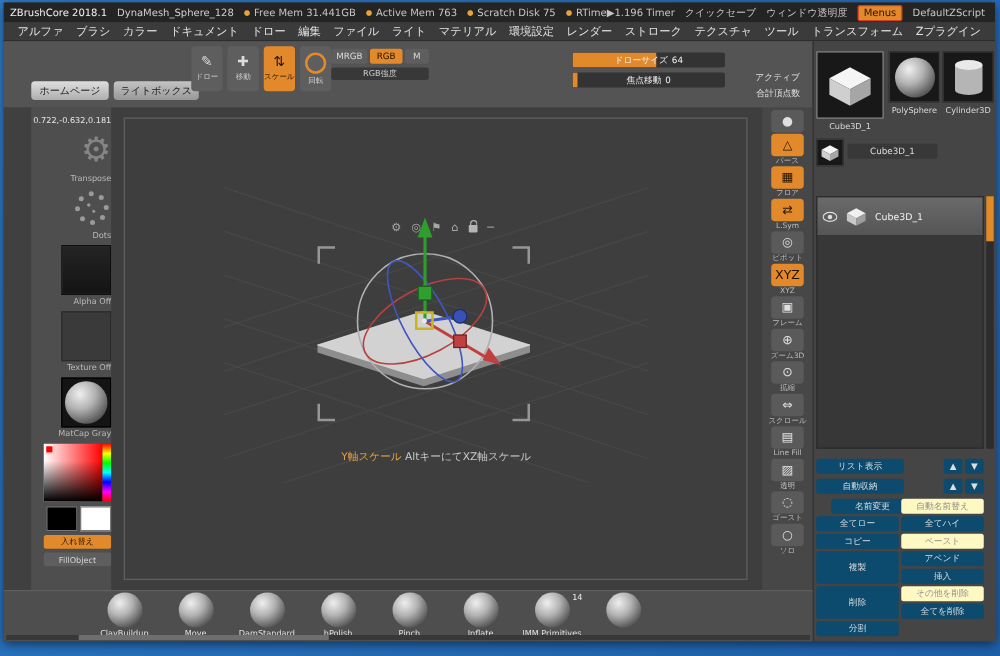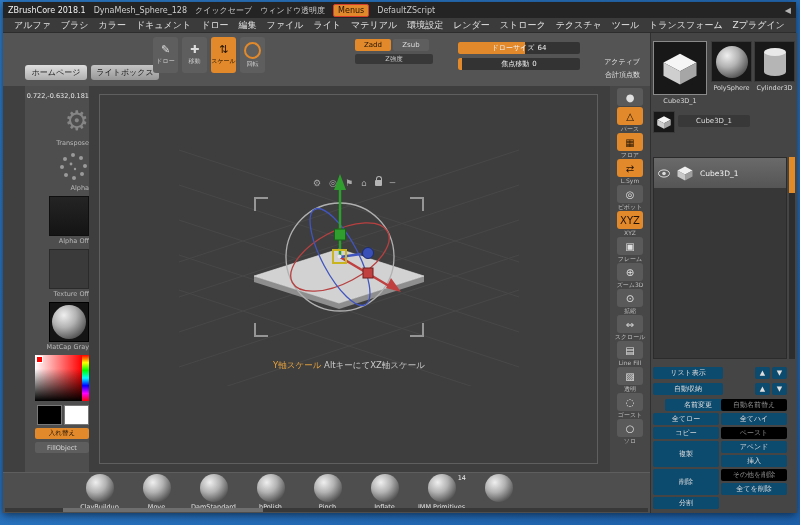--- a/index.html
+++ b/index.html
@@ -87,39 +87,61 @@
   .thumb-box{position:absolute;background:#181818;border:1px solid #3a3a3a;display:flex;align-items:center;justify-content:center;box-sizing:border-box}
   .rp-label{position:absolute;font-size:6.5px;color:#d8d8d8;text-align:center;white-space:nowrap;overflow:hidden}
   .rp-subhdr{position:absolute;left:0;top:108px;width:100%;height:12px;border-top:1px solid #2f2f2f;border-bottom:1px solid #2f2f2f;
              background:#3e3e3e;display:flex;align-items:center;justify-content:center;font-size:7.5px;color:#e2e2e2}
   .rp-list{position:absolute;left:2px;top:124px;width:134px;height:202px;background:#373737;border:1px solid #2b2b2b;box-sizing:border-box}
   .st-row{height:30px;background:linear-gradient(#6a6a6a,#555);display:flex;align-items:center;gap:5px;padding:0 4px}
   .st-row .name{font-size:7.5px;color:#f2f2f2}
   .rp-scroll{position:absolute;left:138px;top:124px;width:6px;height:202px;background:#2d2d2d}
   .rp-scroll .h{position:absolute;left:0;top:0;width:6px;height:36px;background:#e08b28}
   .rp-btn{position:absolute;height:12px;background:#0c4a6e;color:#dedede;font-size:7px;display:flex;align-items:center;justify-content:center;border-radius:2px}
-  .rp-btn.dis{background:#000000;color:#8f8f8f}
+  .rp-btn.dis{background:#fef9c3;color:#8f8f8f}
   .rp-btn.sm{width:15px}
   
   .tray{position:absolute;left:0;top:470px;width:647px;height:41px;background:#4e4e4e;border-top:1px solid #5e5e5e;
         display:flex;padding-left:68px;box-sizing:border-box;overflow:hidden}
   .brush{width:57px;display:flex;flex-direction:column;align-items:center;position:relative;padding-top:1px}
   .brush .lbl{font-size:6.5px;color:#e0e0e0;margin-top:1px;white-space:nowrap}
   .brush .badge{position:absolute;top:1px;right:4px;font-size:6.5px;color:#eee}
   .tray-scroll{position:absolute;left:2px;top:506px;width:643px;height:4px;background:#383838}
   .tray-scroll .h{position:absolute;left:58px;top:0;width:200px;height:4px;background:#6e6e6e}
 </style>
 </head>
 <body>
 
 <div id="window">
 
   <div class="titlebar">
     <span class="app">ZBrushCore 2018.1</span>
     <span class="doc">DynaMesh_Sphere_128</span>
+    <span style="display:flex;gap:8px">
+
+        <span class="stat">
+          <i class="dot">●</i>
+          <span>Free Mem 31.441GB</span>
+        </span>
+
+        <span class="stat">
+          <i class="dot">●</i>
+          <span>Active Mem 763</span>
+        </span>
+
+        <span class="stat">
+          <i class="dot">●</i>
+          <span>Scratch Disk 75</span>
+        </span>
+
+        <span class="stat">
+          <i class="dot">●</i>
+          <span>RTime▶1.196 Timer</span>
+        </span>
+      </span>
     <span>クイックセーブ</span>
     <span>ウィンドウ透明度</span>
     <span class="menus-chip">Menus</span>
     <span>DefaultZScript</span>
     <span class="tb-icons">
       <span>◀</span>
 
     </span>
   </div>
 
@@ -159,28 +181,29 @@
       <div class="mode-btn active">
         <span class="g">⇅</span>
         <span class="l">スケール</span>
       </div>
       <div class="mode-btn">
         <span class="ring"></span>
         <span class="l">回転</span>
       </div>
     </div>
 
-
-    <div class="sculpt-group">
+    <div class="paint-group">
       <div class="pill-row">
-        <div class="pill active" style="width:30px">Zadd</div>
-        <div class="pill" style="width:30px">Zsub</div>
-      </div>
-      <div class="mini-slider">Z強度</div>
-    </div>
+        <div class="pill" style="width:28px">MRGB</div>
+        <div class="pill active" style="width:24px">RGB</div>
+        <div class="pill" style="width:16px">M</div>
+      </div>
+      <div class="mini-slider">RGB強度</div>
+    </div>
+
 
     <div class="size-sliders">
       <div class="big-slider">
         <div class="fill" style="width:55%"></div>
         <span>ドローサイズ</span>
           <span>64</span>
       </div>
       <div class="big-slider">
         <div class="fill" style="width:3%"></div>
         <span>焦点移動</span>
@@ -210,21 +233,21 @@
             <circle cx="28" cy="15" r="2"></circle>
           <circle cx="25" cy="23" r="2"></circle>
             <circle cx="17" cy="27" r="2"></circle>
             <circle cx="9" cy="24" r="2"></circle>
           <circle cx="5" cy="16" r="2"></circle>
             <circle cx="8" cy="8" r="2"></circle>
             <circle cx="14" cy="13" r="1.4"></circle>
             <circle cx="18" cy="18" r="1.2"></circle>
         </g>
       </svg>
-      <div class="thumb-label">Alpha</div>
+      <div class="thumb-label">Dots</div>
 
       <div class="sq40 alpha-thumb"></div>
       <div class="thumb-label">Alpha Off</div>
 
       <div class="sq40 texture-thumb"></div>
       <div class="thumb-label">Texture Off</div>
 
       <div class="sq40 matcap-thumb">
           <div class="ball" style="width:34px;height:34px"></div>
         </div>

